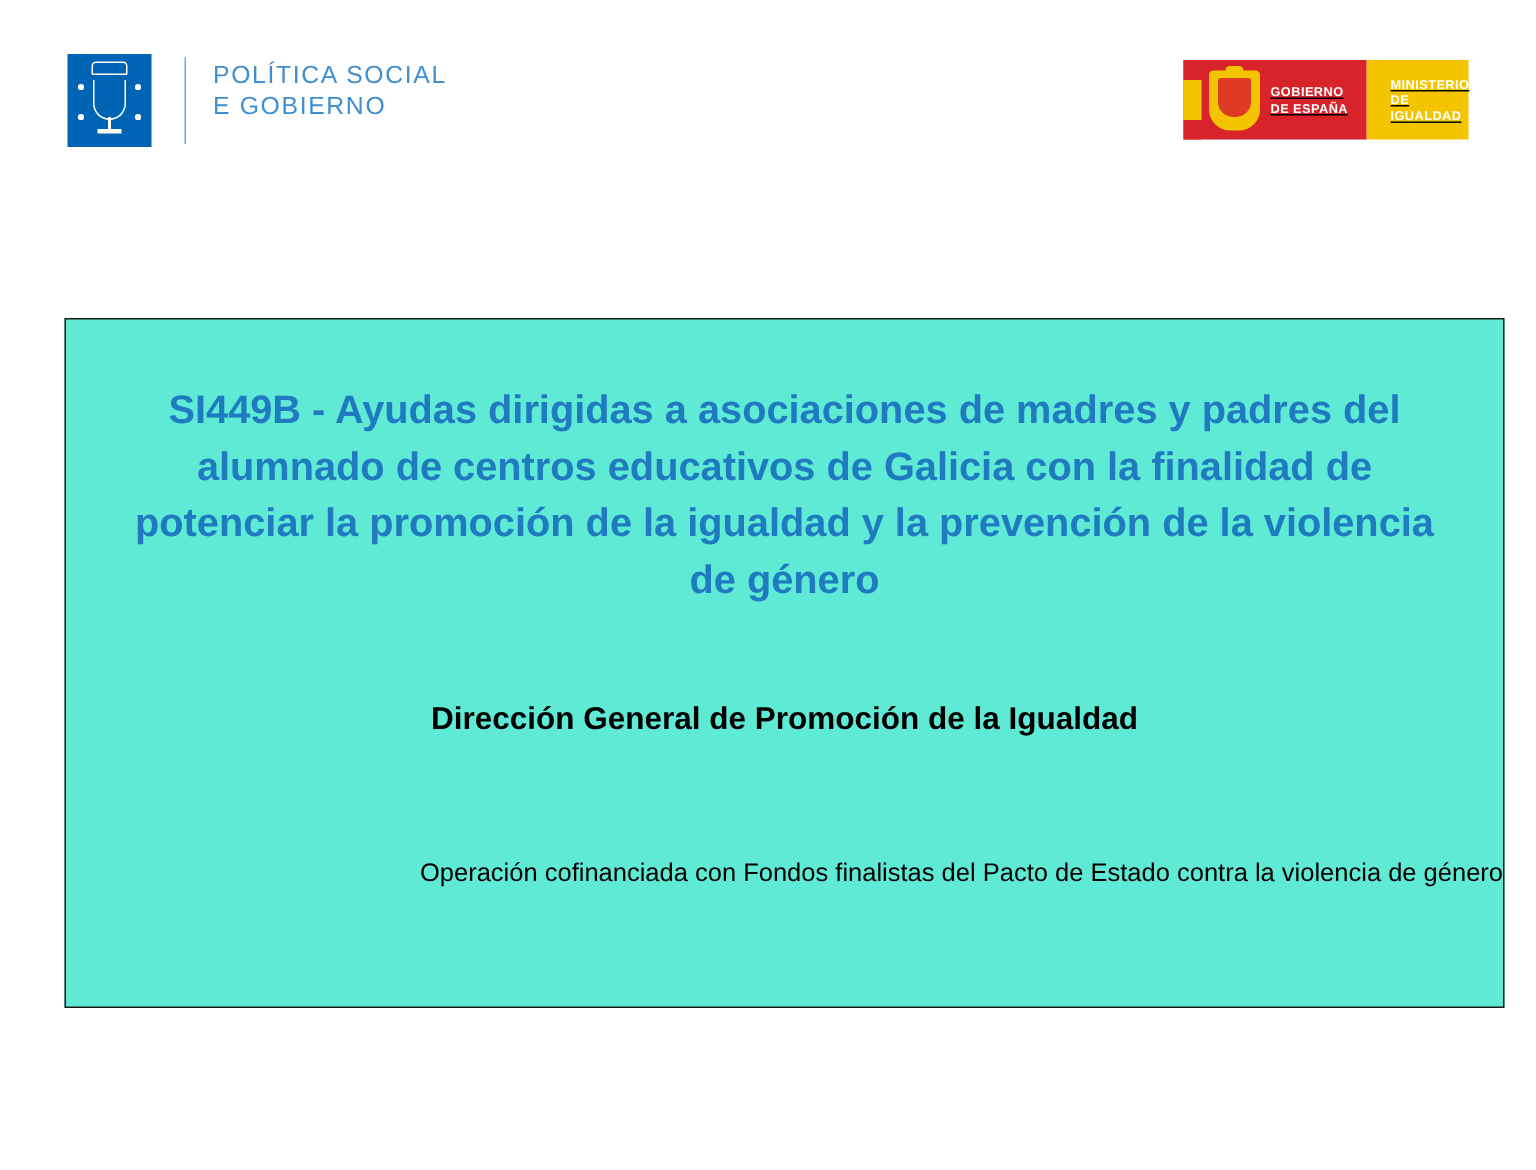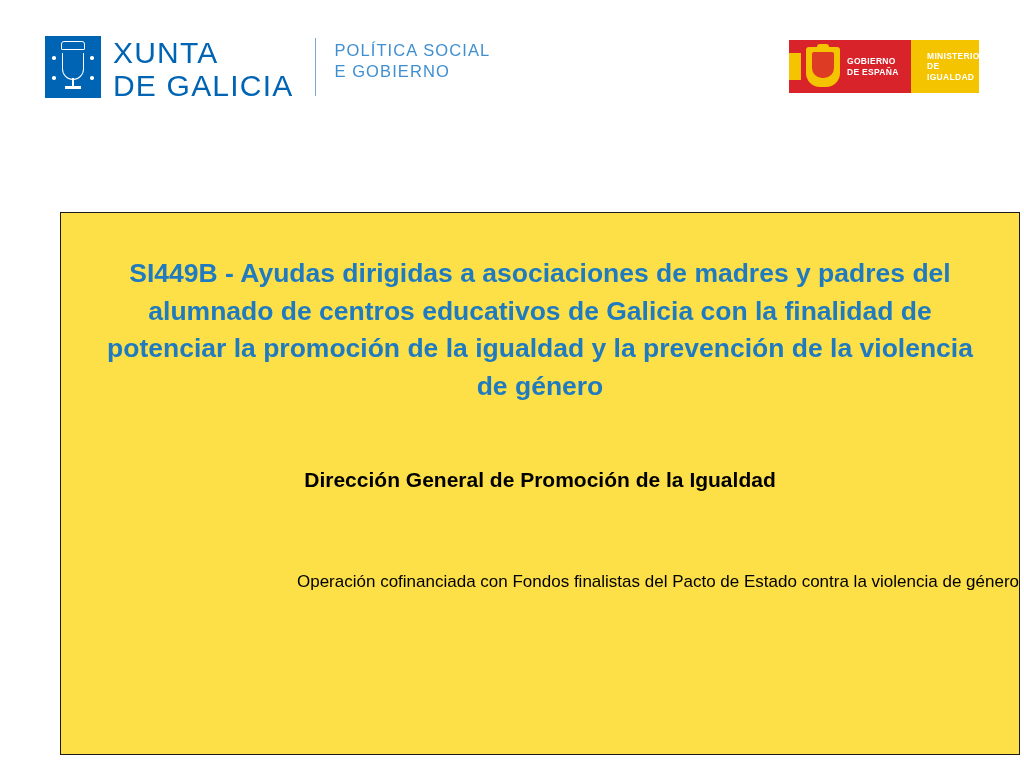--- a/index.html
+++ b/index.html
@@ -124,20 +124,21 @@
 
   
   .gob-logo {
     position: absolute;
     left: 789px;
     top: 40px;
     width: 190px;
     height: 55px;
     display: flex;
     border: 0;
+    text-decoration: underline;
   }
   .gob-left {
     width: 122px;
     height: 53px;
     background: #d8232a;
     position: relative;
     display: flex;
     align-items: center;
   }
   .gob-flagstrip {
@@ -198,25 +199,24 @@
     font-weight: bold;
   }
   .min-text span { display: block; }
 
   
   .frame {
     position: absolute;
     left: 43px;
     top: 212px;
     width: 960px;
-    height: 543px;
+    height: 460px;
     border: 1.5px solid #1a1a1a;
     box-sizing: border-box;
-    background: #fde047;
-    margin-left: 17px;
+    background: #5eead4;
   }
 
   .title {
     color: #1f7ac0;
     font-weight: bold;
     font-size: 26.5px;
     line-height: 1.42;
     text-align: center;
     margin: 42px 28px 0 28px;
   }
@@ -247,24 +247,20 @@
       <div class="crown"></div>
       <div class="chalice"></div>
       <div class="stem"></div>
       <div class="foot"></div>
       <div class="dot d1"></div>
       <div class="dot d2"></div>
       <div class="dot d3"></div>
       <div class="dot d4"></div>
     </div>
 
-    <div class="xunta-words">
-      <span class="l1">XUNTA</span>
-      <span class="l2">DE GALICIA</span>
-    </div>
 
     <div class="divider-v"></div>
 
     <div class="conselleria">
       <span>POLÍTICA SOCIAL</span>
       <span>E GOBIERNO</span>
     </div>
   </div>
 
   <div class="gob-logo">

